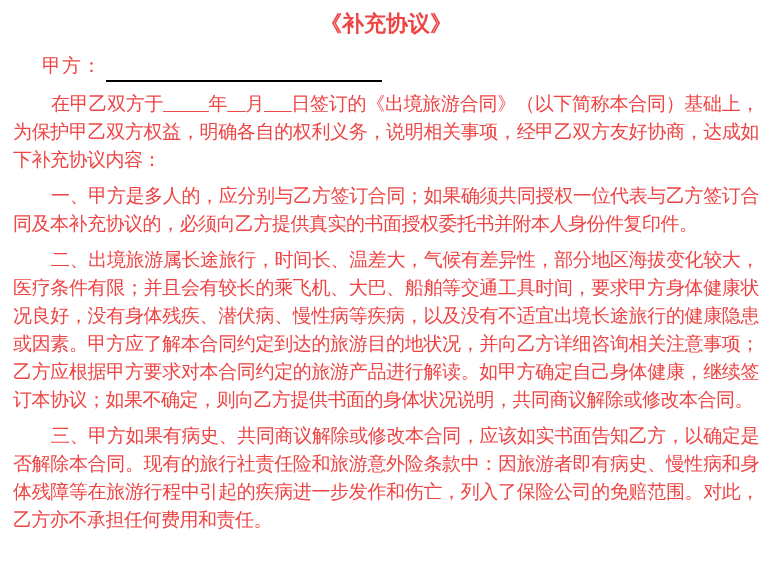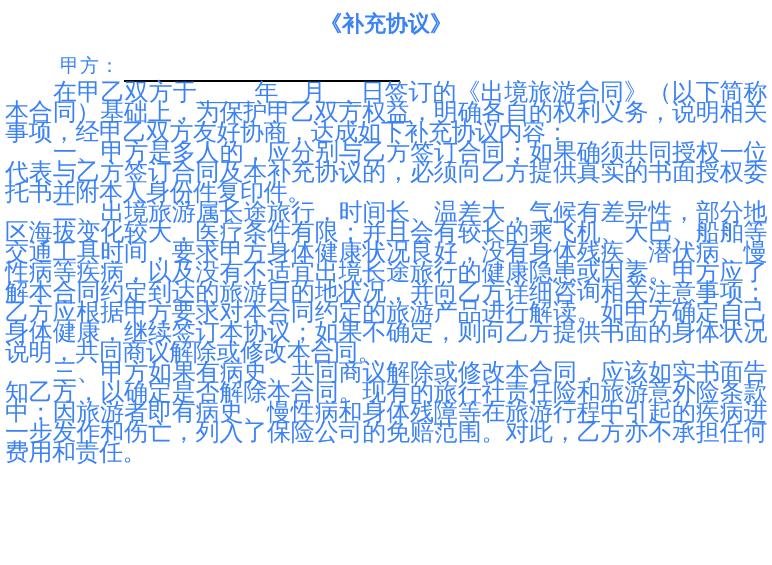--- a/index.html
+++ b/index.html
@@ -11,57 +11,56 @@
     width: 772px;
     height: 565px;
     overflow: hidden;
   }
   .page {
     box-sizing: border-box;
     width: 772px;
     height: 565px;
     padding: 5px 5px 0 5px;
     font-family: "Liberation Serif", "DejaVu Serif", serif;
-    color: #3b82f6;
+    color: #ef4444;
     background: #ffffff;
   }
   .doc-title {
     margin: 2px 0 8px 0;
     text-align: center;
     font-size: 22px;
     font-weight: 700;
     line-height: 34px;
   }
   .party-row {
     margin-left: 37px;
     height: 33px;
     line-height: 33px;
     font-size: 19px;
     white-space: nowrap;
   }
   .party-label {
     letter-spacing: 1px;
-    margin-left: 18px;
   }
   .party-label.bold {
     font-weight: 700;
   }
   .blank-line {
     display: inline-block;
     width: 276px;
     height: 22px;
     border-bottom: 2px solid #000000;
     margin-left: 4px;
     vertical-align: bottom;
   }
   .para {
-    margin: 0;
-    font-size: 24px;
+    margin: 8px;
+    font-size: 19px;
     letter-spacing: -0.5px;
-    line-height: 20px;
+    line-height: 28px;
     text-align: justify;
     text-indent: 2em;
   }
 </style>
 </head>
 <body>
 
 <div class="page">
 
   <h1 class="doc-title">《补充协议》</h1>

